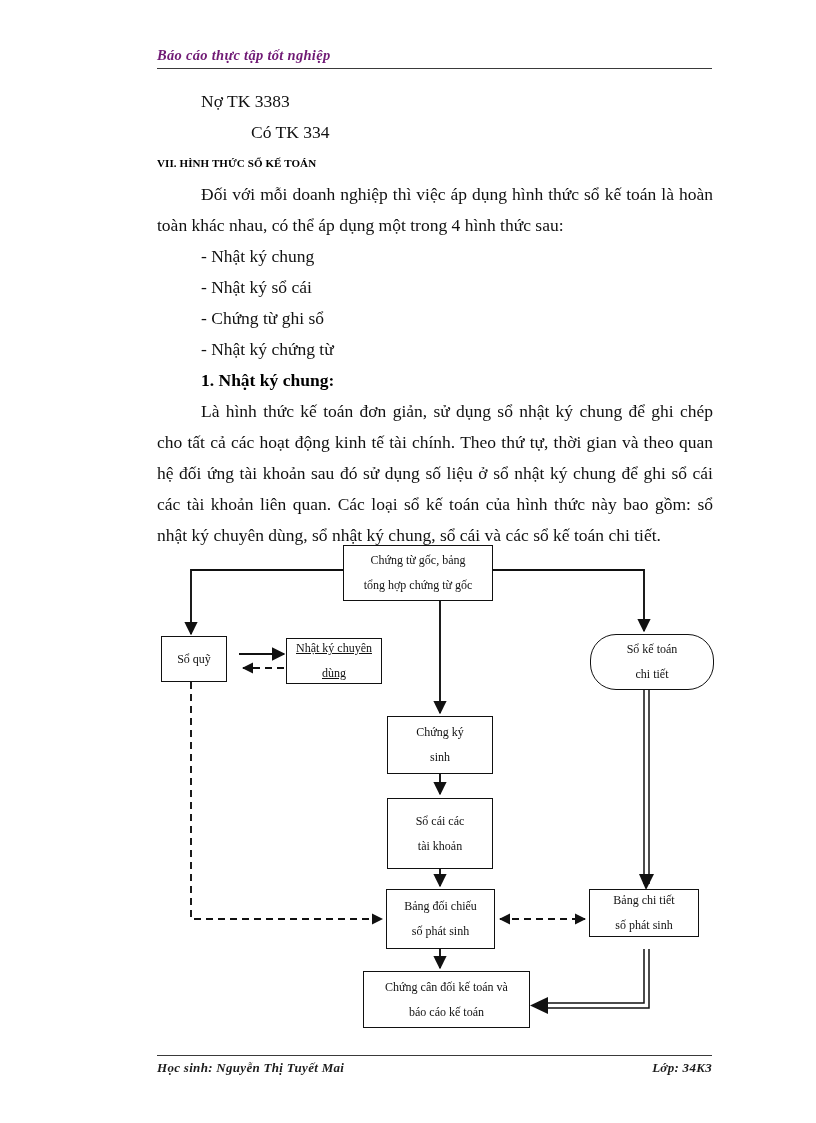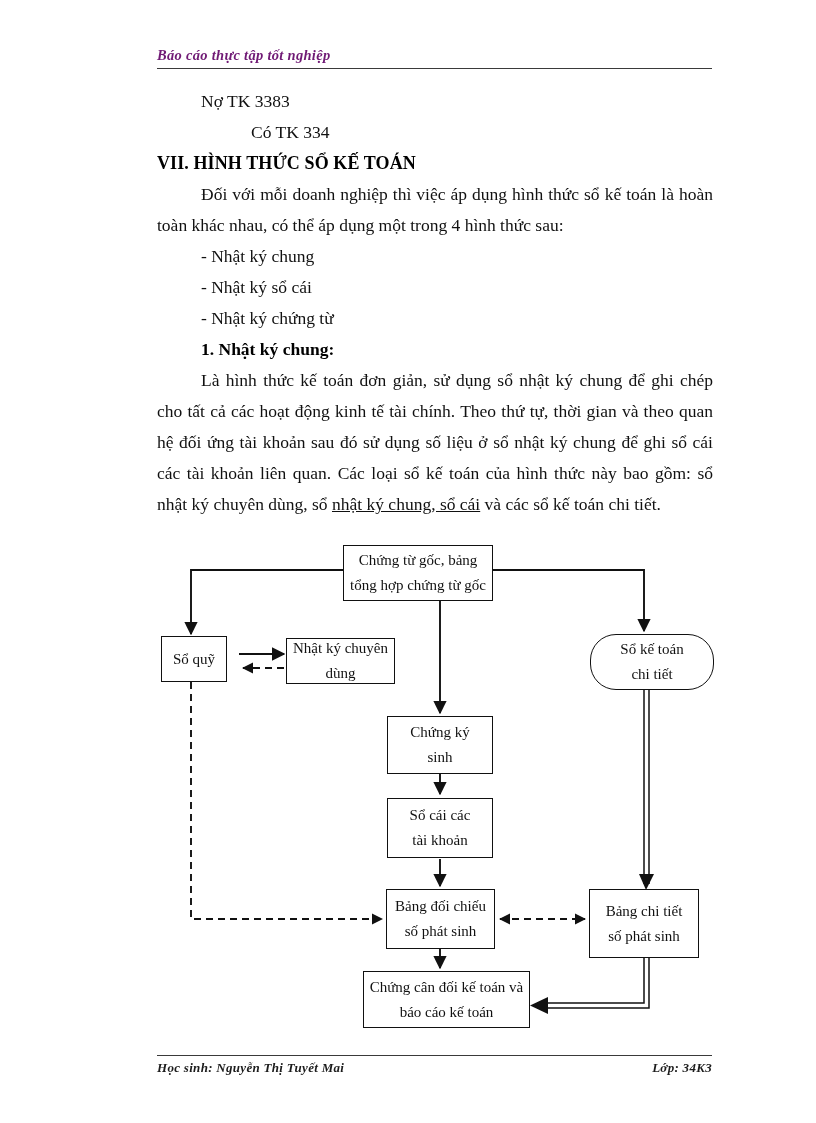--- a/index.html
+++ b/index.html
@@ -53,61 +53,61 @@
   }
   .line {
     font-size: 17.5px;
     line-height: 31px;
     color: #111;
   }
   .indent-1 { padding-left: 44px; }
   .indent-2 { padding-left: 94px; }
   .indent-bullet { padding-left: 44px; }
   .heading {
-    font-size: 18px;
+    font-size: 11px;
     font-weight: bold;
     line-height: 31px;
     letter-spacing: 0.1px;
   }
   .subheading {
     font-size: 17.5px;
     font-weight: bold;
     line-height: 31px;
     padding-left: 44px;
   }
   .para {
     font-size: 17.5px;
     line-height: 31px;
     text-align: justify;
     text-justify: inter-word;
     text-indent: 44px;
     color: #111;
   }
-  .u { text-decoration: underline; }
+  .u { }
 
   
   #diagram {
     position: absolute;
     left: 0;
     top: 0;
     width: 816px;
     height: 1123px;
     pointer-events: none;
   }
   .node {
     position: absolute;
     box-sizing: border-box;
     border: 1.4px solid #111;
     background: #ffffff;
     display: flex;
     flex-direction: column;
     align-items: center;
     justify-content: center;
     text-align: center;
-    font-size: 15px;
+    font-size: 12px;
     line-height: 25px;
     color: #111;
     padding: 2px 3px;
   }
   .node span { display: block; white-space: nowrap; }
 
   
   .footer-rule {
     position: absolute;
     left: 157px;
@@ -149,20 +149,21 @@
 
     <div class="line indent-1">Nợ TK 3383</div>
     <div class="line indent-2">Có TK 334</div>
 
     <div class="heading">VII. HÌNH THỨC SỔ KẾ TOÁN</div>
 
     <div class="para">Đối với mỗi doanh nghiệp thì việc áp dụng hình thức sổ kế toán là hoàn toàn khác nhau, có thể áp dụng một trong 4 hình thức sau:</div>
 
     <div class="line indent-bullet">- Nhật ký chung</div>
     <div class="line indent-bullet">- Nhật ký sổ cái</div>
+    <div class="line indent-bullet">- Chứng từ ghi sổ</div>
     <div class="line indent-bullet">- Nhật ký chứng từ</div>
 
     <div class="subheading">1. Nhật ký chung:</div>
 
     <div class="para"><span>Là hình thức kế toán đơn giản, sử dụng sổ nhật ký chung để ghi chép cho tất cả các hoạt động kinh tế tài chính. Theo thứ tự, thời gian và theo quan hệ đối ứng tài khoản sau đó sử dụng số liệu ở sổ nhật ký chung để ghi sổ cái các tài khoản liên quan. Các loại sổ kế toán của hình thức này bao gồm: sổ nhật ký chuyên dùng, sổ </span><span class="u">nhật ký chung, sổ cái</span><span> và các sổ kế toán chi tiết.</span></div>
 
   </div>
 
   <svg id="diagram" viewBox="0 0 816 1123" width="816" height="1123">
     <defs>
@@ -219,46 +220,46 @@
 
   <div class="node" style="left:343px; top:545px; width:150px; height:56px;">
     <span>Chứng từ gốc, bảng</span>
     <span>tổng hợp chứng từ gốc</span>
   </div>
 
   <div class="node" style="left:161px; top:636px; width:66px; height:46px;">
     <span>Sổ quỹ</span>
   </div>
 
-  <div class="node" style="left:286px; top:638px; width:109px; height:46px;">
+  <div class="node" style="left:286px; top:638px; width:96px; height:46px;text-decoration:underline;">
     <span>Nhật ký chuyên</span>
     <span>dùng</span>
   </div>
 
   <div class="node" style="left:590px; top:634px; width:124px; height:56px;border-radius:26px;">
     <span>Sổ kế toán</span>
     <span>chi tiết</span>
   </div>
 
   <div class="node" style="left:387px; top:716px; width:106px; height:58px;">
     <span>Chứng ký</span>
     <span>sinh</span>
   </div>
 
-  <div class="node" style="left:387px; top:798px; width:106px; height:60px;text-align:center;">
+  <div class="node" style="left:387px; top:798px; width:106px; height:71px;text-align:center;">
     <span>Sổ cái các</span>
     <span>tài khoản</span>
   </div>
 
   <div class="node" style="left:386px; top:889px; width:109px; height:60px;">
     <span>Bảng đối chiếu</span>
     <span>số phát sinh</span>
   </div>
 
-  <div class="node" style="left:589px; top:889px; width:110px; height:69px;">
+  <div class="node" style="left:589px; top:889px; width:110px; height:48px;">
     <span>Bảng chi tiết</span>
     <span>số phát sinh</span>
   </div>
 
   <div class="node" style="left:363px; top:971px; width:167px; height:57px;">
     <span>Chứng cân đối kế toán và</span>
     <span>báo cáo kế toán</span>
   </div>
 
   <div class="footer-rule"></div>

